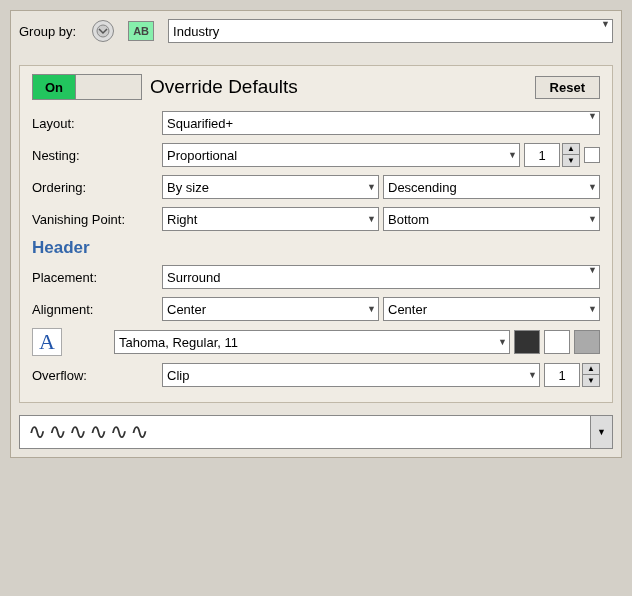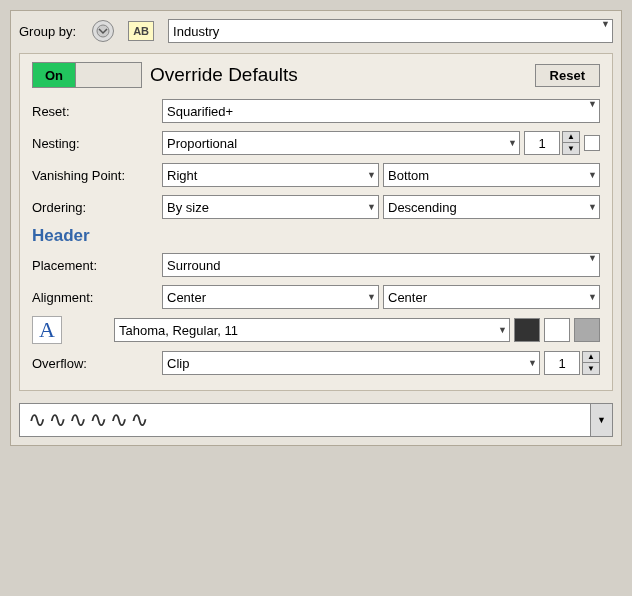--- a/index.html
+++ b/index.html
@@ -13,40 +13,40 @@
     }
     .main-container {
       background: #e8e4dc;
       border: 1px solid #b0a898;
       padding: 8px;
       width: 100%;
     }
     .group-by-row {
       display: flex;
       align-items: center;
-      margin-bottom: 10px;
+      margin-bottom: 22px;
       gap: 14px;
     }
     .group-by-icon {
       width: 22px;
       height: 22px;
       border: 1px solid #888;
       background: #ddd;
       border-radius: 50%;
       display: flex;
       align-items: center;
       justify-content: center;
       cursor: pointer;
       font-size: 11px;
     }
     .ab-icon {
       width: 26px;
       height: 20px;
       border: 1px solid #888;
-      background: #fef9c3;
+      background: #86efac;
       display: flex;
       align-items: center;
       justify-content: center;
       font-size: 11px;
       font-weight: bold;
       color: #444;
     }
     .inner-panel {
       background: #f0ece4;
       border: 1px solid #c0b8a8;
@@ -301,21 +301,21 @@
     <div class="override-row">
       <div class="toggle-container">
         <div class="toggle-on">On</div>
         <div class="toggle-off"></div>
       </div>
       <span class="override-label">Override Defaults</span>
       <button class="reset-btn">Reset</button>
     </div>
 
     <div class="form-row">
-      <span class="form-label">Reset:</span>
+      <span class="form-label">Layout:</span>
       <div class="form-control">
         <div class="select-wrapper-full">
           <select>
             <option>Squarified+</option>
             <option>Squarified</option>
             <option>Slice and Dice</option>
             <option>Cluster</option>
           </select>
         </div>
       </div>
@@ -336,53 +336,53 @@
           <div class="spinner-buttons">
             <button class="spinner-btn">▲</button>
             <button class="spinner-btn">▼</button>
           </div>
         </div>
         <div class="checkbox-small"></div>
       </div>
     </div>
 
     <div class="form-row">
+      <span class="form-label">Ordering:</span>
+      <div class="form-control">
+        <div class="select-wrapper" style="flex:1;">
+          <select style="width:100%;">
+            <option>By size</option>
+            <option>By name</option>
+            <option>By value</option>
+          </select>
+        </div>
+        <div class="select-wrapper" style="flex:1;">
+          <select style="width:100%;">
+            <option>Descending</option>
+            <option>Ascending</option>
+          </select>
+        </div>
+      </div>
+    </div>
+
+    <div class="form-row">
       <span class="form-label">Vanishing Point:</span>
       <div class="form-control">
         <div class="select-wrapper" style="flex:1;">
           <select style="width:100%;">
             <option>Right</option>
             <option>Left</option>
             <option>Center</option>
           </select>
         </div>
         <div class="select-wrapper" style="flex:1;">
           <select style="width:100%;">
             <option>Bottom</option>
             <option>Top</option>
             <option>Center</option>
-          </select>
-        </div>
-      </div>
-    </div>
-
-    <div class="form-row">
-      <span class="form-label">Ordering:</span>
-      <div class="form-control">
-        <div class="select-wrapper" style="flex:1;">
-          <select style="width:100%;">
-            <option>By size</option>
-            <option>By name</option>
-            <option>By value</option>
-          </select>
-        </div>
-        <div class="select-wrapper" style="flex:1;">
-          <select style="width:100%;">
-            <option>Descending</option>
-            <option>Ascending</option>
           </select>
         </div>
       </div>
     </div>
 
     <div class="section-header">Header</div>
 
     <div class="form-row">
       <span class="form-label">Placement:</span>
       <div class="form-control">

